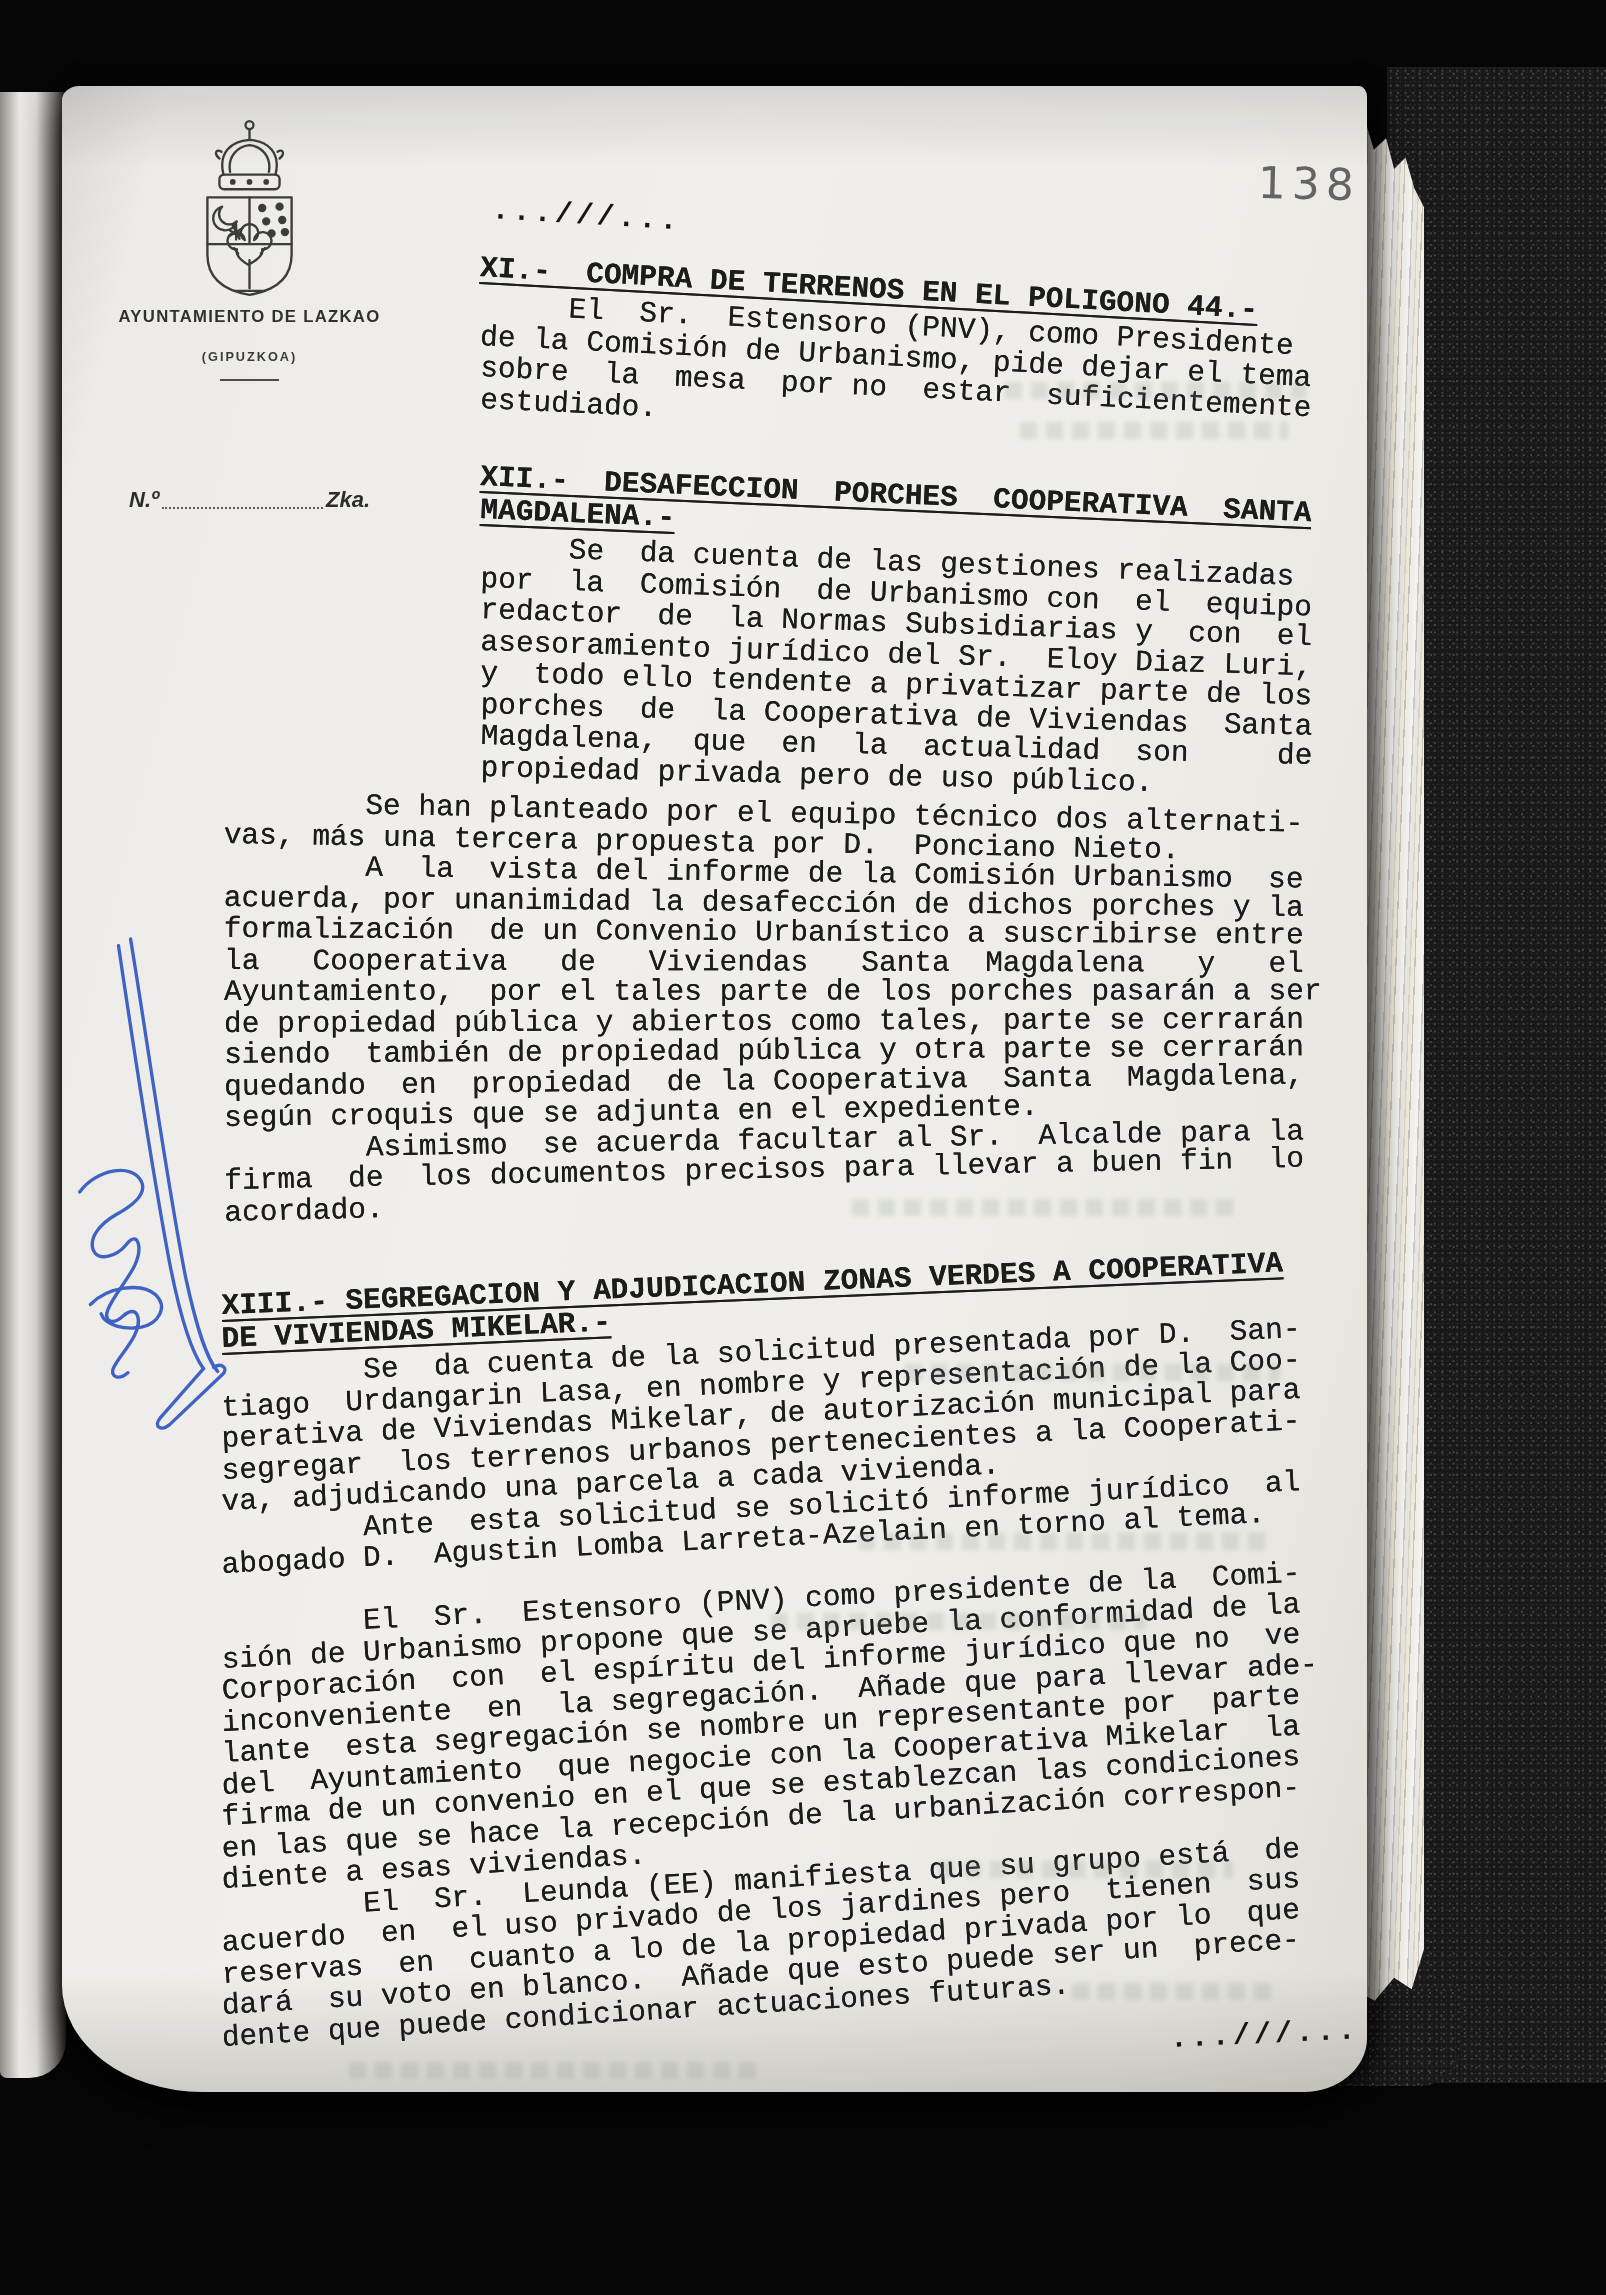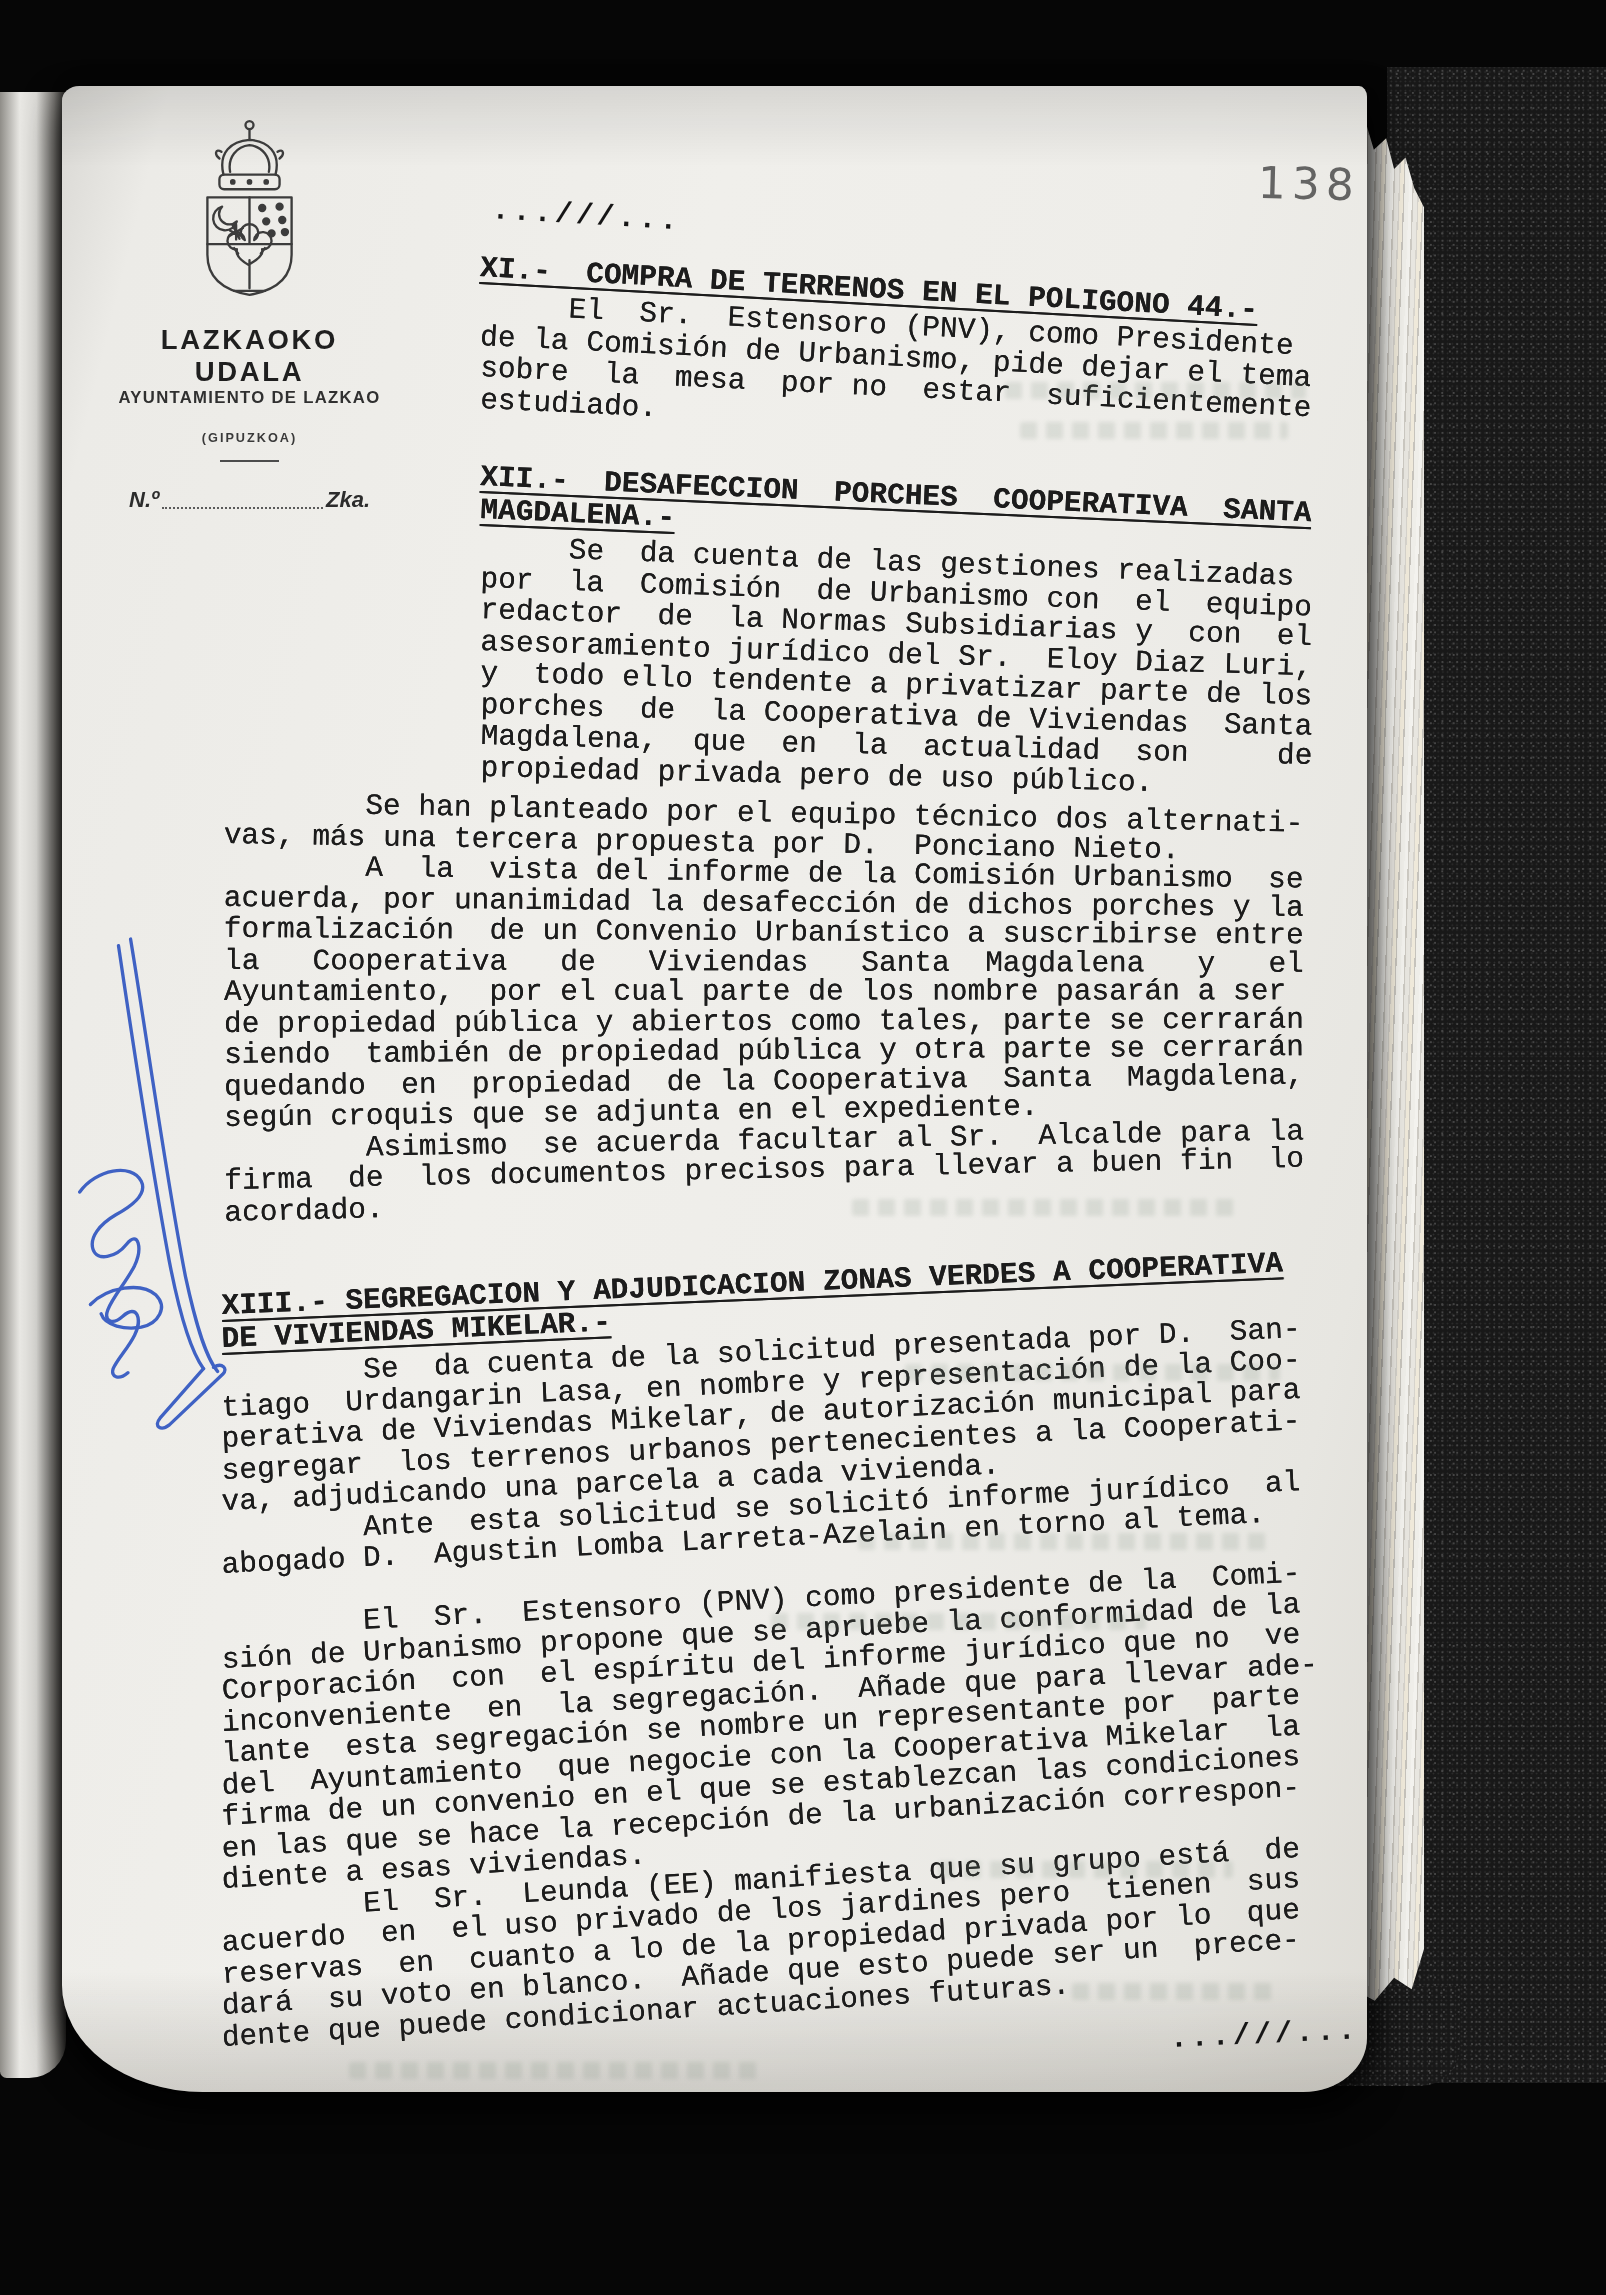--- a/index.html
+++ b/index.html
@@ -105,21 +105,20 @@
         <circle cx="120" cy="162" r="4.5" fill="#3c3c3c"></circle>
         <circle cx="144" cy="160" r="4.5" fill="#3c3c3c"></circle>
         <circle cx="128" cy="180" r="4.5" fill="#3c3c3c"></circle>
         <circle cx="148" cy="178" r="4.5" fill="#3c3c3c"></circle>
 
         <path d="M95 262 V220 M95 228 C84 222 74 214 76 204 M95 226 C106 220 116 212 114 204"></path>
         <path d="M76 204 A13 13 0 1 1 88 190 A13 13 0 1 1 102 190 A13 13 0 1 1 114 204"></path>
         <path d="M78 210 L72 202 M112 210 L118 202"></path>
         <path d="M72 266 H118"></path>
       </svg>
-      <div class="org-basque">LAZKAOKO UDALA</div>
       <div class="org-spanish">AYUNTAMIENTO DE LAZKAO</div>
       <div class="province">(GIPUZKOA)</div>
       <div class="lh-divider"></div>
     </div>
 
     <div class="ref-line">
       <span>N.º</span>
       <span class="ref-leader"></span>
       <span>Zka.</span>
     </div>
@@ -158,21 +157,21 @@
     </div>
 
     <div class="sec sec-resolution" style="left:162px;top:702px;width:1139px;">
       <div class="tbody" style="margin-top:0;">
           <div class="tline" style="--i: 0;">        Se han planteado por el equipo técnico dos alternati-</div>
           <div class="tline" style="--i: 1;">vas, más una tercera propuesta por D.  Ponciano Nieto.</div>
           <div class="tline" style="--i: 2;">        A  la  vista del informe de la Comisión Urbanismo  se</div>
           <div class="tline" style="--i: 3;">acuerda, por unanimidad la desafección de dichos porches y la</div>
           <div class="tline" style="--i: 4;">formalización  de un Convenio Urbanístico a suscribirse entre</div>
           <div class="tline" style="--i: 5;">la   Cooperativa   de   Viviendas   Santa  Magdalena   y   el</div>
-          <div class="tline" style="--i: 6;">Ayuntamiento,  por el cual parte de los nombre pasarán a ser</div>
+          <div class="tline" style="--i: 6;">Ayuntamiento,  por el tales parte de los porches pasarán a ser</div>
           <div class="tline" style="--i: 7;">de propiedad pública y abiertos como tales, parte se cerrarán</div>
           <div class="tline" style="--i: 8;">siendo  también de propiedad pública y otra parte se cerrarán</div>
           <div class="tline" style="--i: 9;">quedando  en  propiedad  de la Cooperativa  Santa  Magdalena,</div>
           <div class="tline" style="--i: 10;">según croquis que se adjunta en el expediente.</div>
           <div class="tline" style="--i: 11;">        Asimismo  se acuerda facultar al Sr.  Alcalde para la</div>
           <div class="tline" style="--i: 12;">firma  de  los documentos precisos para llevar a buen fin  lo</div>
           <div class="tline" style="--i: 13;">acordado.</div>
         </div>
     </div>
 

